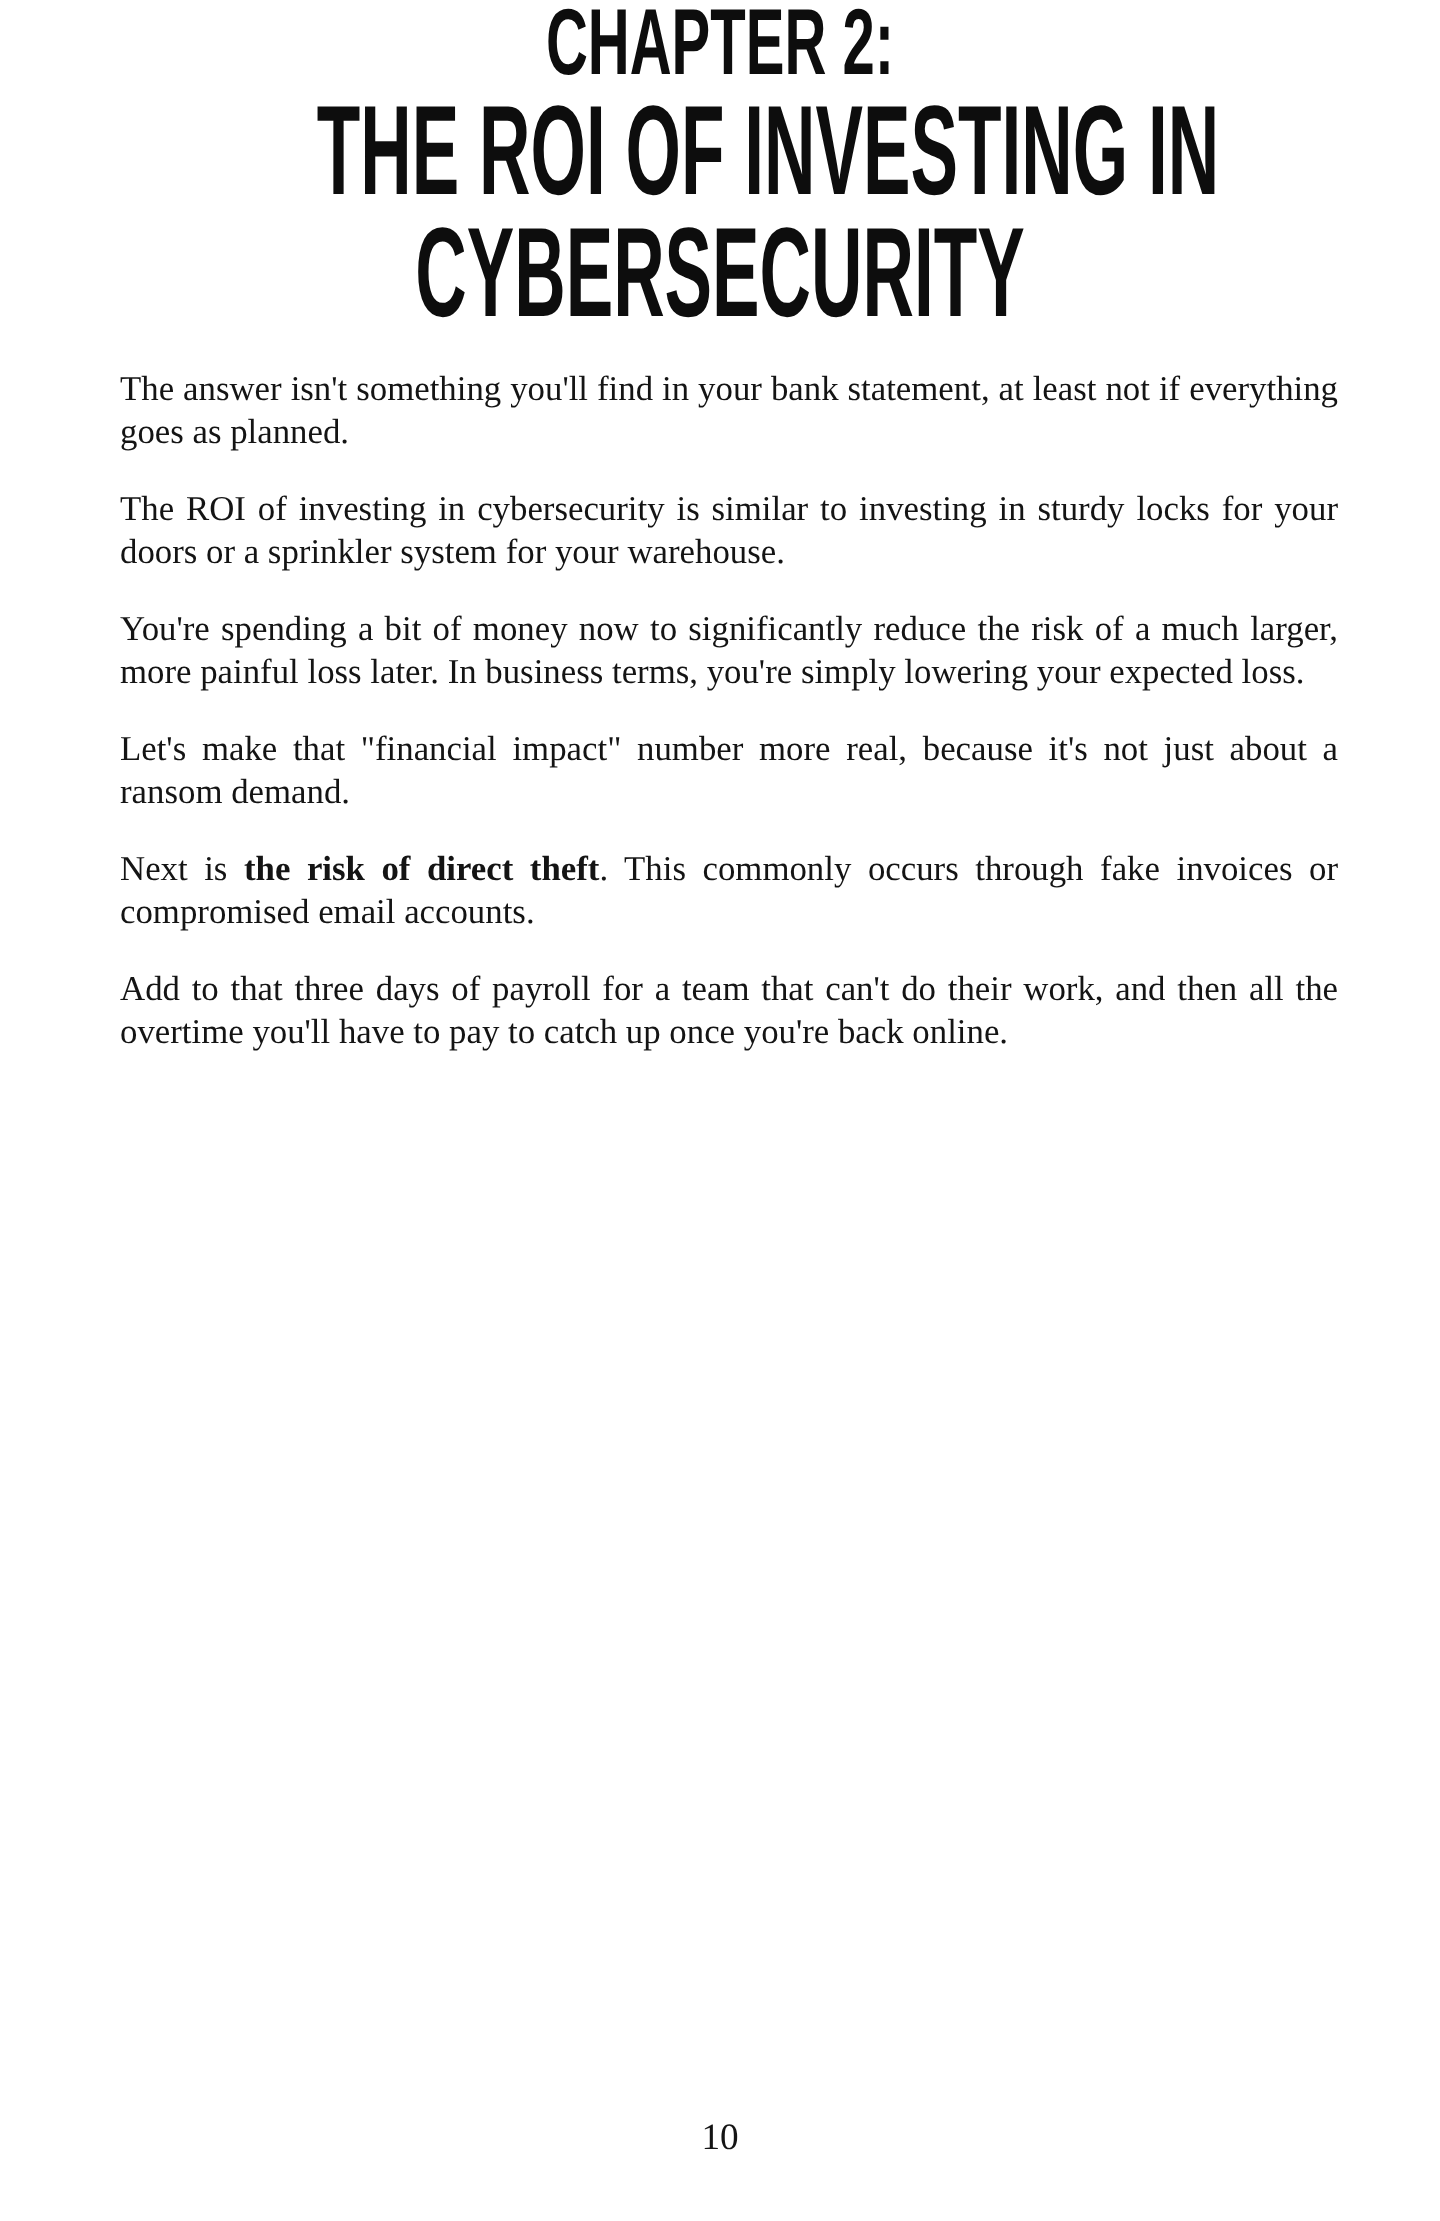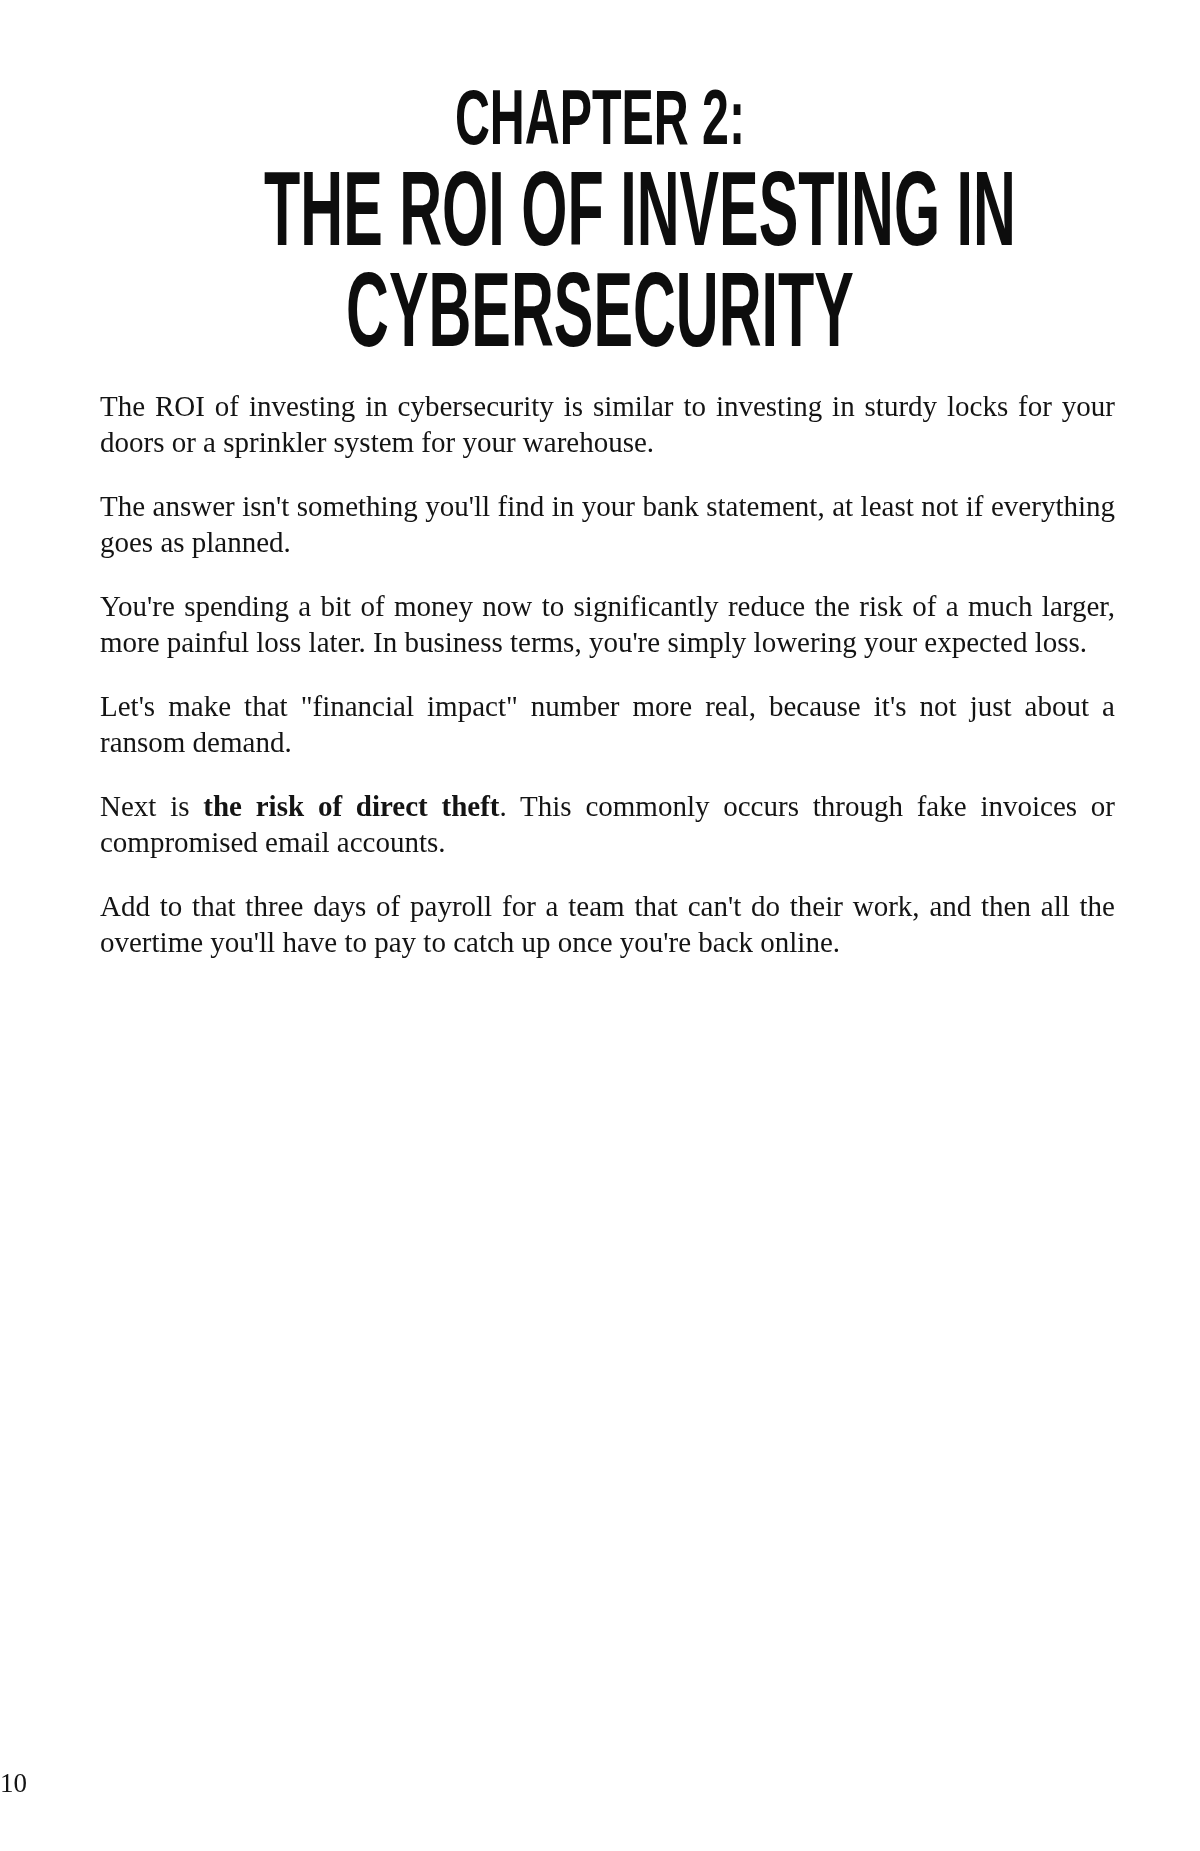--- a/index.html
+++ b/index.html
@@ -6,21 +6,20 @@
   .page {
     position: relative;
     width: 1200px;
     height: 1851px;
     margin: 0 auto;
     background: #ffffff;
     color: #141414;
     font-family: "Liberation Serif", "DejaVu Serif", serif;
     overflow: hidden;
     box-sizing: border-box;
-    padding-top: 82px;
   }
   .heading-wrap { text-align: center; }
   .chapter-label {
     font-family: "Liberation Sans", "DejaVu Sans", sans-serif;
     font-weight: 700;
     font-size: 78px;
     line-height: 0.9;
     letter-spacing: 0px;
     color: #0d0d0d;
     transform: scaleX(0.62);
@@ -68,43 +67,44 @@
     transform-origin: left center;
   }
   .formula .lhs { color: #d91c1c; }
   .formula .eq { font-weight: 400; margin: 0 10px; }
   .formula .times { font-weight: 400; font-size: 34px; margin: 0 16px; }
   .page-number {
     position: absolute;
     left: 0;
     bottom: 52px;
     width: 100%;
-    font-size: 27px;
+    text-align: center;
+    font-size: 31px;
     color: #141414;
   }
 </style>
 </head>
 <body>
 
 <div class="page">
 
   <div class="heading-wrap">
     <div class="chapter-label">CHAPTER 2:</div>
     <div class="main-title">
       <div>THE ROI OF INVESTING IN</div>
       <div>CYBERSECURITY</div>
     </div>
   </div>
 
   <div class="content">
 
 
+    <p>The answer isn't something you'll find in your bank statement, at least not if everything goes as planned.</p>
+
     <p>The ROI of investing in cybersecurity is similar to investing in sturdy locks for your doors or a sprinkler system for your warehouse.</p>
-
-    <p>The answer isn't something you'll find in your bank statement, at least not if everything goes as planned.</p>
 
     <p>You're spending a bit of money now to significantly reduce the risk of a much larger, more painful loss later. In business terms, you're simply lowering your expected loss.</p>
 
 
 
 
     <p>Let's make that "financial impact" number more real, because it's not just about a ransom demand.</p>
 
 
 

